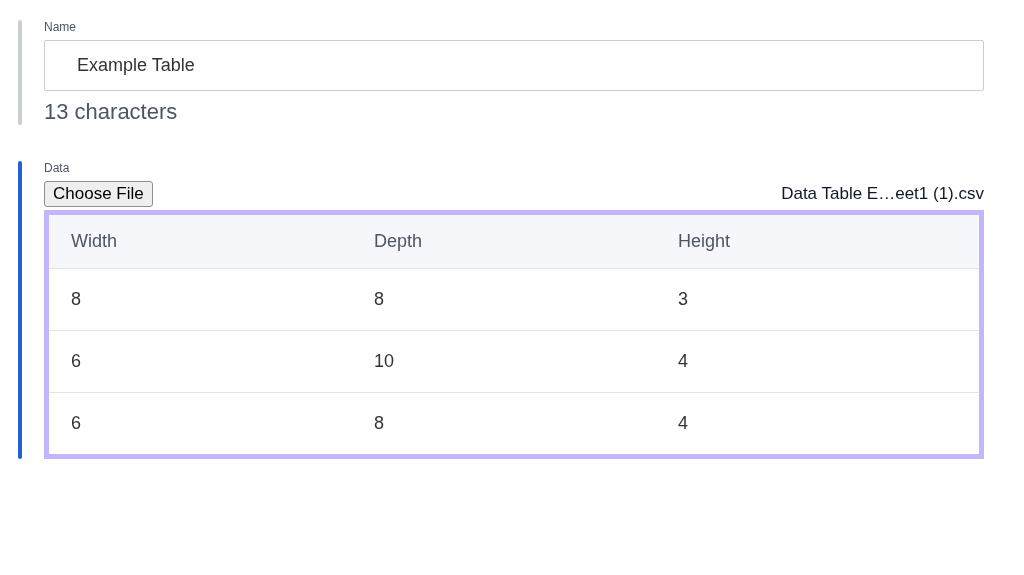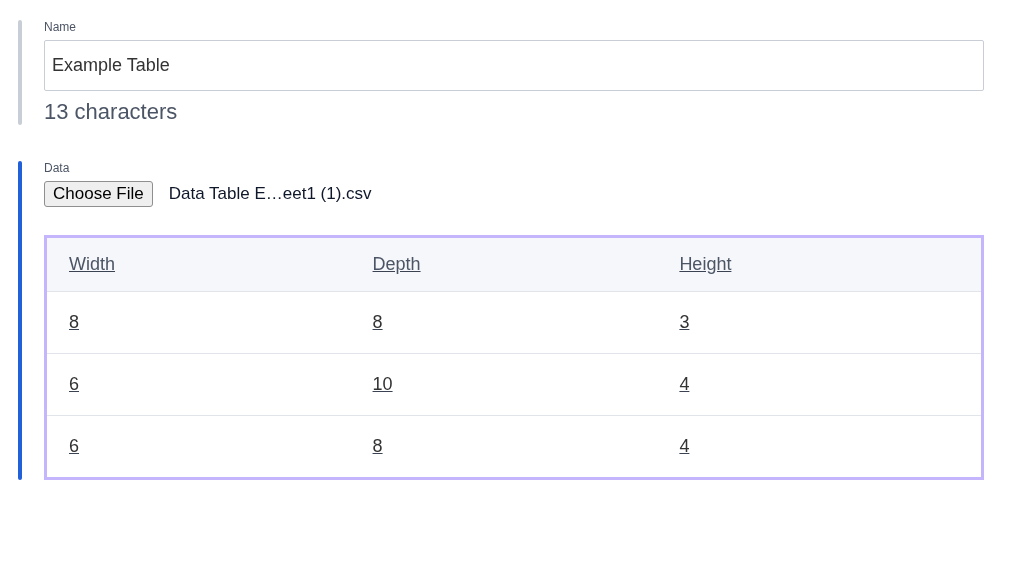--- a/index.html
+++ b/index.html
@@ -31,60 +31,60 @@
     .label {
       color: #4c5565;
       font-size: 12px;
       margin-bottom: 6px;
     }
 
     .text-input {
       width: 100%;
       border: 1px solid #c9ced6;
       border-radius: 2px;
-      padding: 14px 7px;
+      padding: 14px 32px;
       font-size: 18px;
       color: #333;
       outline: none;
       font-family: inherit;
     }
 
     .help-row {
       margin-top: 8px;
       display: flex;
       justify-content: space-between;
       color: #4c5565;
       font-size: 22px;
     }
 
     .file-row {
       display: flex;
       align-items: center;
       gap: 16px;
-      margin-bottom: 28px;
+      margin-bottom: 3px;
+      justify-content: space-between;
     }
     .file-btn {
       font-family: inherit;
       font-size: 17px;
       padding: 2px 8px;
       border: 1px solid #8f8f8f;
       background: #efefef;
       border-radius: 3px;
       cursor: pointer;
     }
     .file-name {
       font-size: 17px;
       color: #0f172a;
     }
 
     table.data-table {
       width: 100%;
       border-collapse: collapse;
-      border: 3px solid #c4b5fd;
-      text-decoration: underline;
+      border: 5px solid #c4b5fd;
     }
     table.data-table thead th {
       background: #f5f7fa;
       text-align: left;
       font-weight: 400;
       color: #4c5565;
       font-size: 18px;
       padding: 16px 22px;
       border-bottom: 1px solid #e1e5ea;
     }

